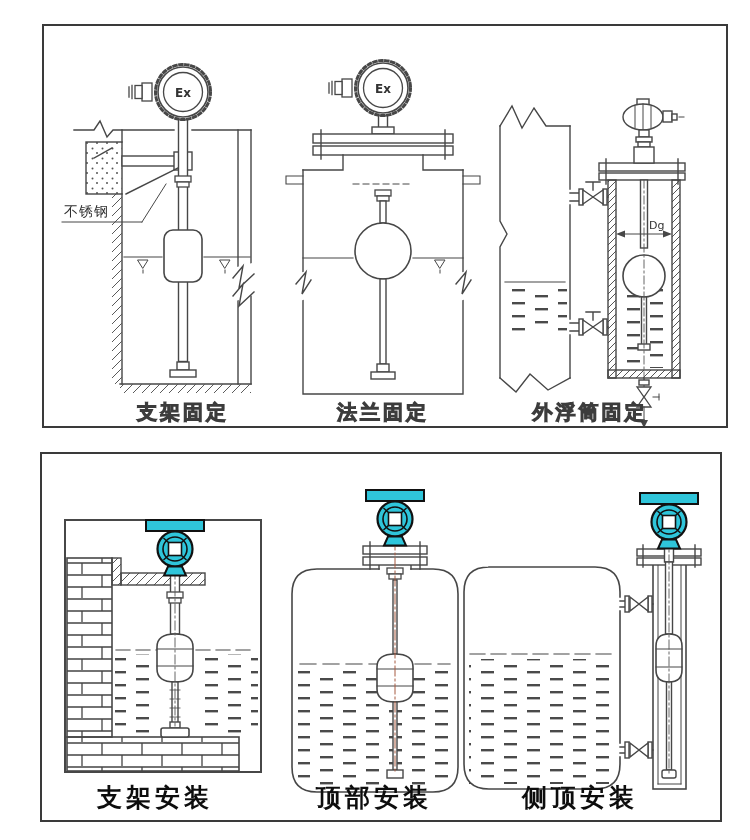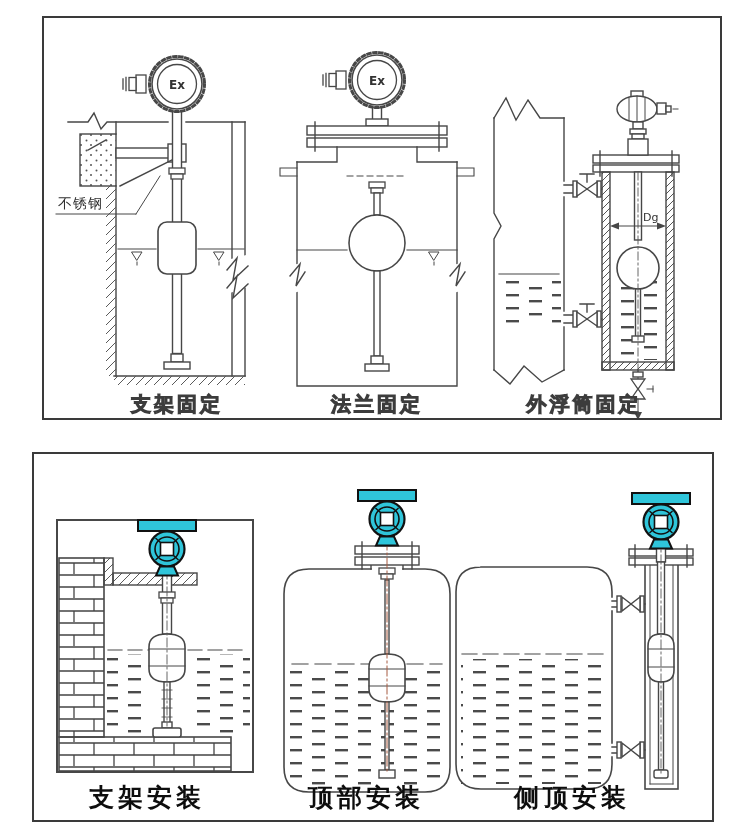--- a/index.html
+++ b/index.html
@@ -1,22 +1,22 @@
 <!DOCTYPE html>
 <html><head>
 <meta charset="utf-8">
 <style>
   html,body{margin:0;padding:0;}
   body{
     width:750px;height:840px;position:relative;background:#ffffff;
     font-family:"DejaVu Sans", sans-serif;
   }
   .panel{position:absolute;border:2px solid #3a3a3a;background:#fff;}
-  #top-panel{left:42px;top:16px;width:676px;height:400px;}
-  #bottom-panel{left:32px;top:452px;width:678px;height:366px;text-decoration:underline;}
+  #top-panel{left:42px;top:24px;width:676px;height:400px;padding-left:6px;}
+  #bottom-panel{left:40px;top:452px;width:678px;height:366px;text-decoration:underline;}
   svg{display:block;width:100%;height:100%;}
   .lw{stroke:#474747;fill:none;stroke-width:1.4;stroke-linecap:square;}
   .teal{fill:#2fc5da;}
   .lab-top{font-size:20px;font-weight:bold;fill:#ffffff;stroke:#3c3c3c;stroke-width:1px;
            letter-spacing:3px;text-anchor:middle;}
   .lab-bot{font-size:25px;font-weight:bold;fill:#0d0d0d;stroke:none;
            letter-spacing:4px;text-anchor:middle;}
   .note{font-size:14px;fill:#2f2f2f;stroke:none;letter-spacing:1px;}
   .exmark{font-size:12px;font-weight:bold;fill:#333;stroke:none;text-anchor:middle;}
   .dgmark{font-size:11px;fill:#333;stroke:none;}

